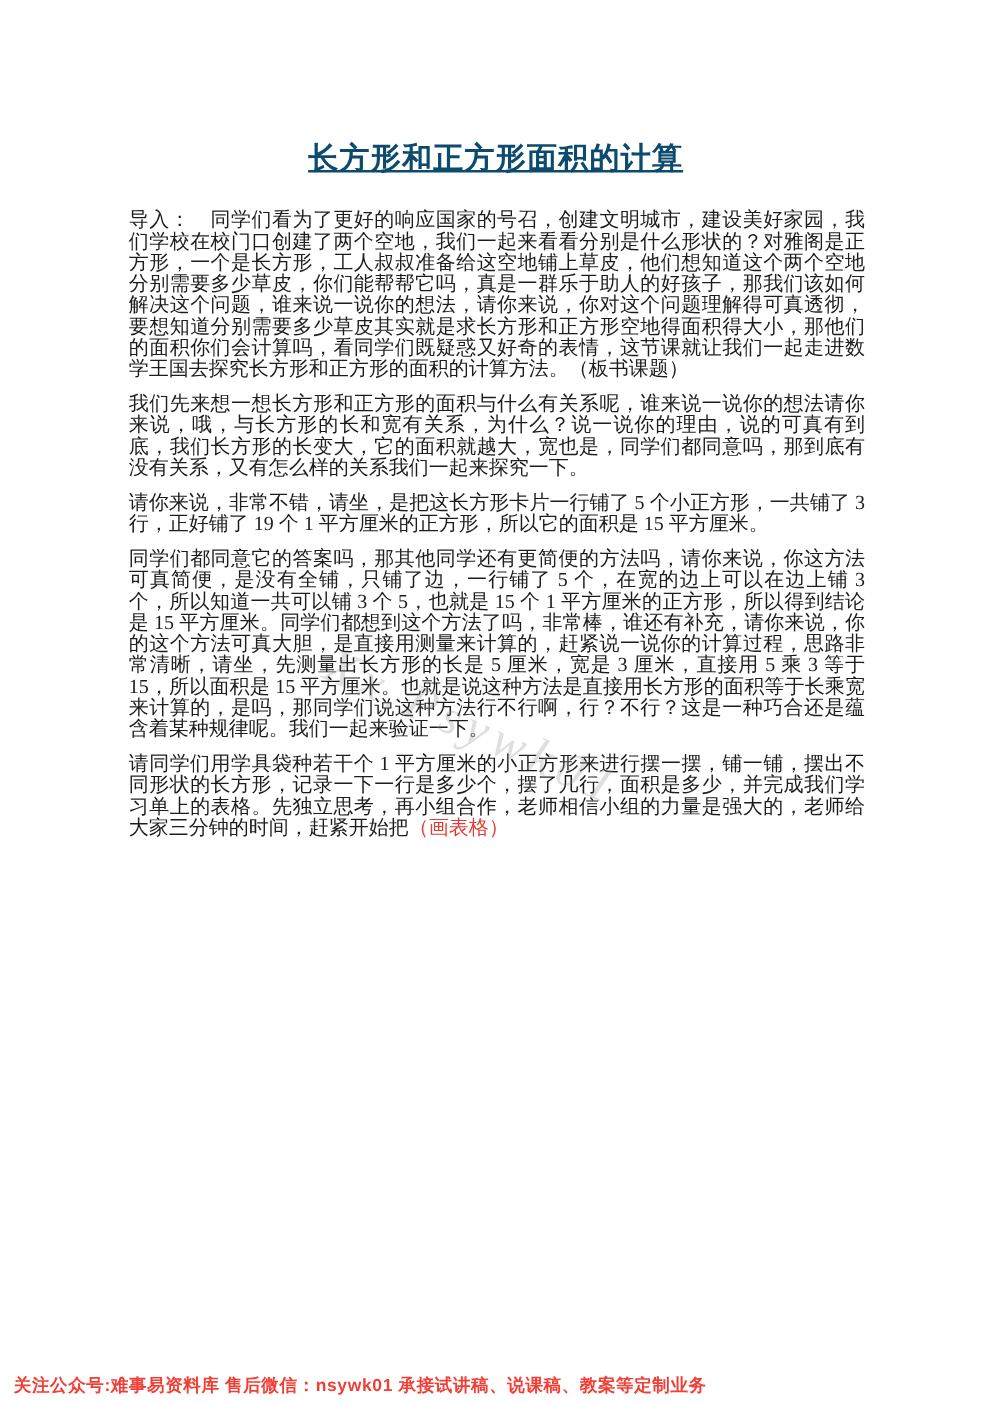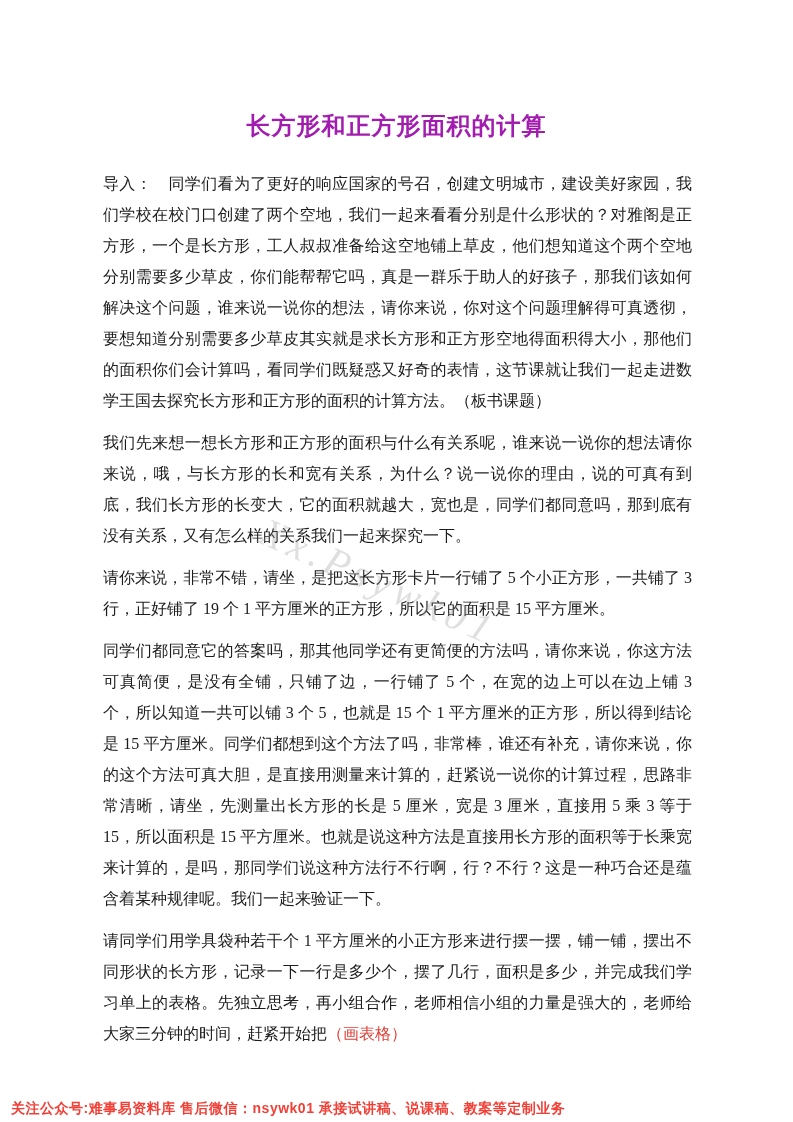--- a/index.html
+++ b/index.html
@@ -13,27 +13,28 @@
   }
   .page {
     position: absolute; inset: 0;
     background: #ffffff;
   }
   .doc-title {
     margin-top: 110px;
     text-align: center;
     font-size: 24px;
     font-weight: bold;
-    color: #a21caf;
+    color: #0c4a6e;
     letter-spacing: 1px;
+    text-decoration: underline;
   }
   .content {
     margin: 26px 101px 0 103px;
     font-size: 16px;
-    line-height: 31px;
+    line-height: 17px;
     text-align: justify;
   }
   .content p {
     margin-bottom: 11px;
   }
   .red-inline {
     color: var(--highlight-red, #e23d35);
   }
   .watermark {
     position: absolute;

